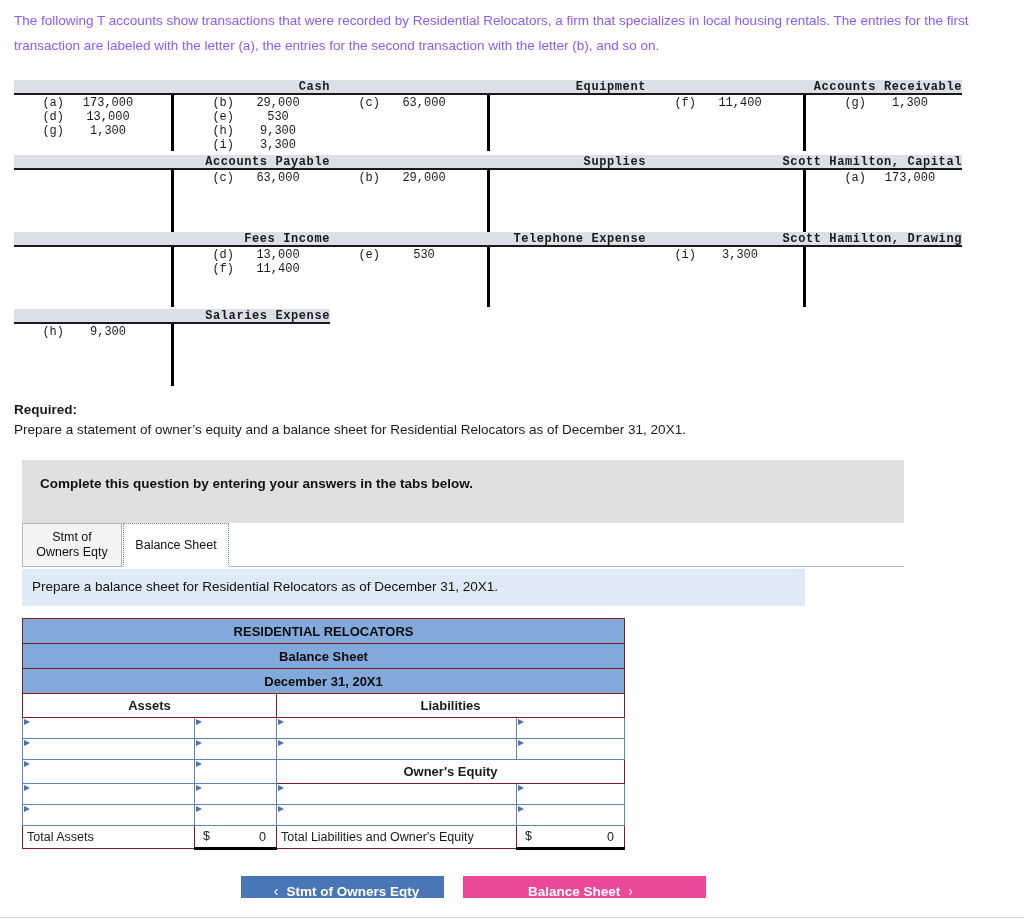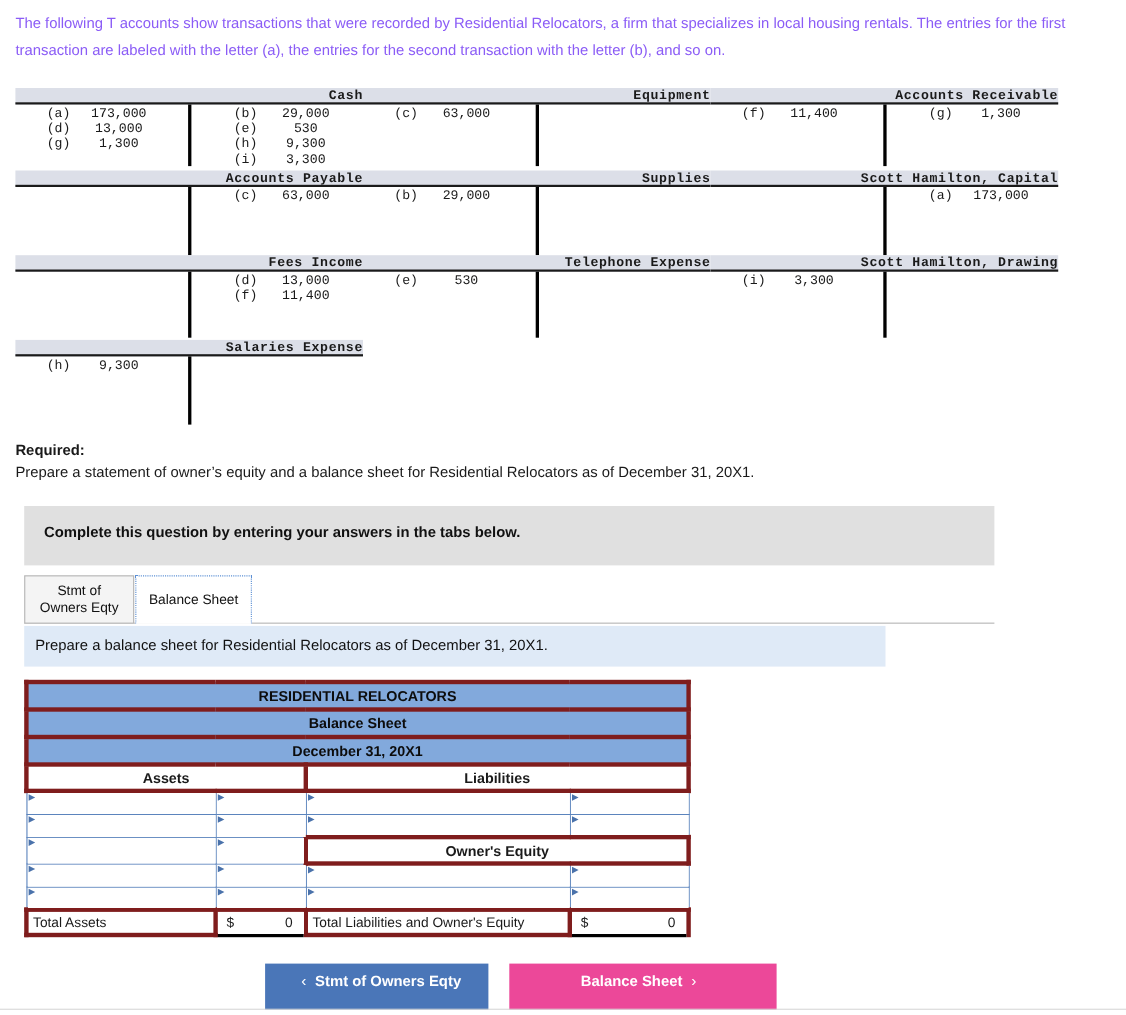--- a/index.html
+++ b/index.html
@@ -87,21 +87,21 @@
     font-weight: bold; font-size: 13.5px;
   }
   .required-text {
     position: absolute; left: 14px; top: 422px;
     font-size: 13.5px;
   }
 
   
   .banner {
     position: absolute; left: 22px; top: 460px;
-    width: 882px; height: 54px;
+    width: 882px; height: 63px;
     background: #e0e0e0;
   }
   .banner span {
     position: absolute; left: 18px; top: 16px;
     font-weight: bold; font-size: 13.5px; color: #111;
   }
 
   
   .tabstrip {
     position: absolute; left: 22px; top: 523px;
@@ -152,21 +152,21 @@
 
   
   .bs {
     position: absolute; left: 22px; top: 618px;
     width: 602px;
     border-collapse: collapse;
     table-layout: fixed;
     font-size: 12.5px;
   }
   .bs td {
-    border: 4px solid #7f1d1d;
+    border: 1px solid #7f1d1d;
     height: 22px;
     padding: 0 4px;
     vertical-align: middle;
   }
   .bs .hdr {
     background: #82a9dc;
     text-align: center;
     font-weight: bold;
     color: #0c0c0c;
     height: 25px;
@@ -207,21 +207,21 @@
     padding: 0 4px;
     position: relative;
   }
   .totnum .cur { position: absolute; left: 8px; top: 3px; }
   .totnum .amt { display: block; text-align: right; padding-right: 6px; }
 
   
   .navbtns { position: absolute; left: 241px; top: 876px; }
   .navbtn {
     display: inline-block;
-    height: 42px;
+    height: 22px;
     line-height: 31px;
     font-weight: bold;
     font-size: 13.5px;
     text-align: center;
     color: #ffffff;
     cursor: pointer;
     vertical-align: top;
   }
   .navbtn.prev { width: 203px; background: #4a76b8; }
   .navbtn.next { width: 243px; background: #ec4899; color: #ffffff; margin-left: 19px; }

